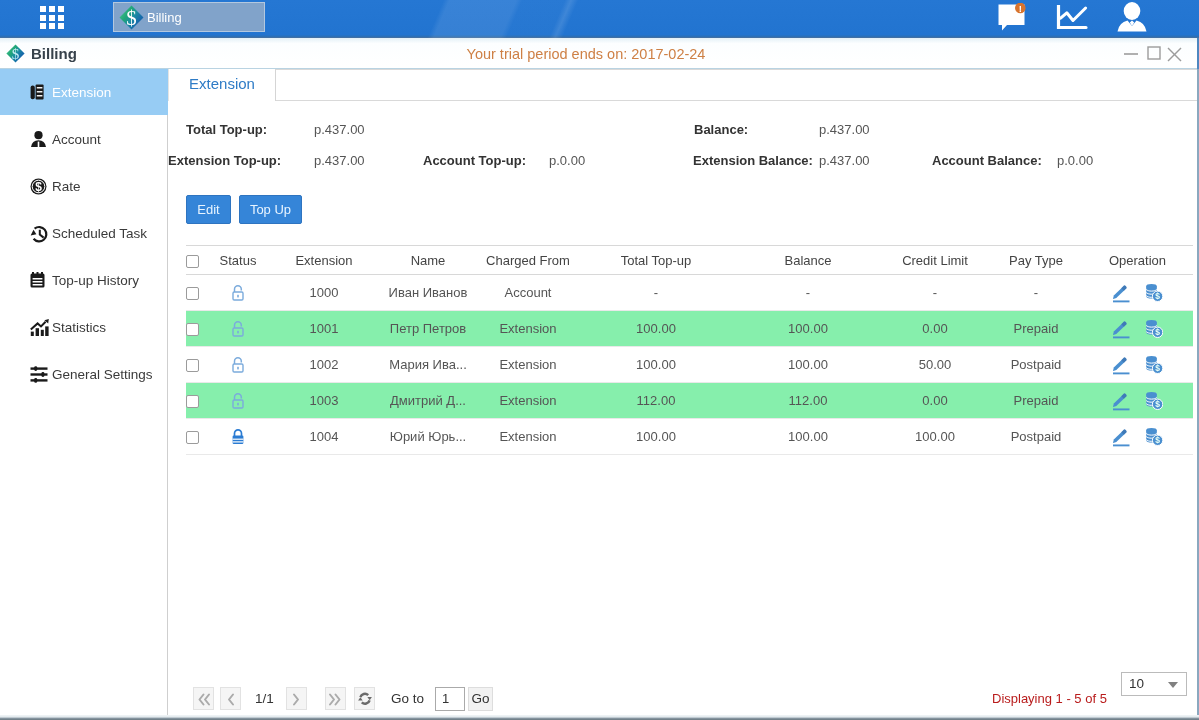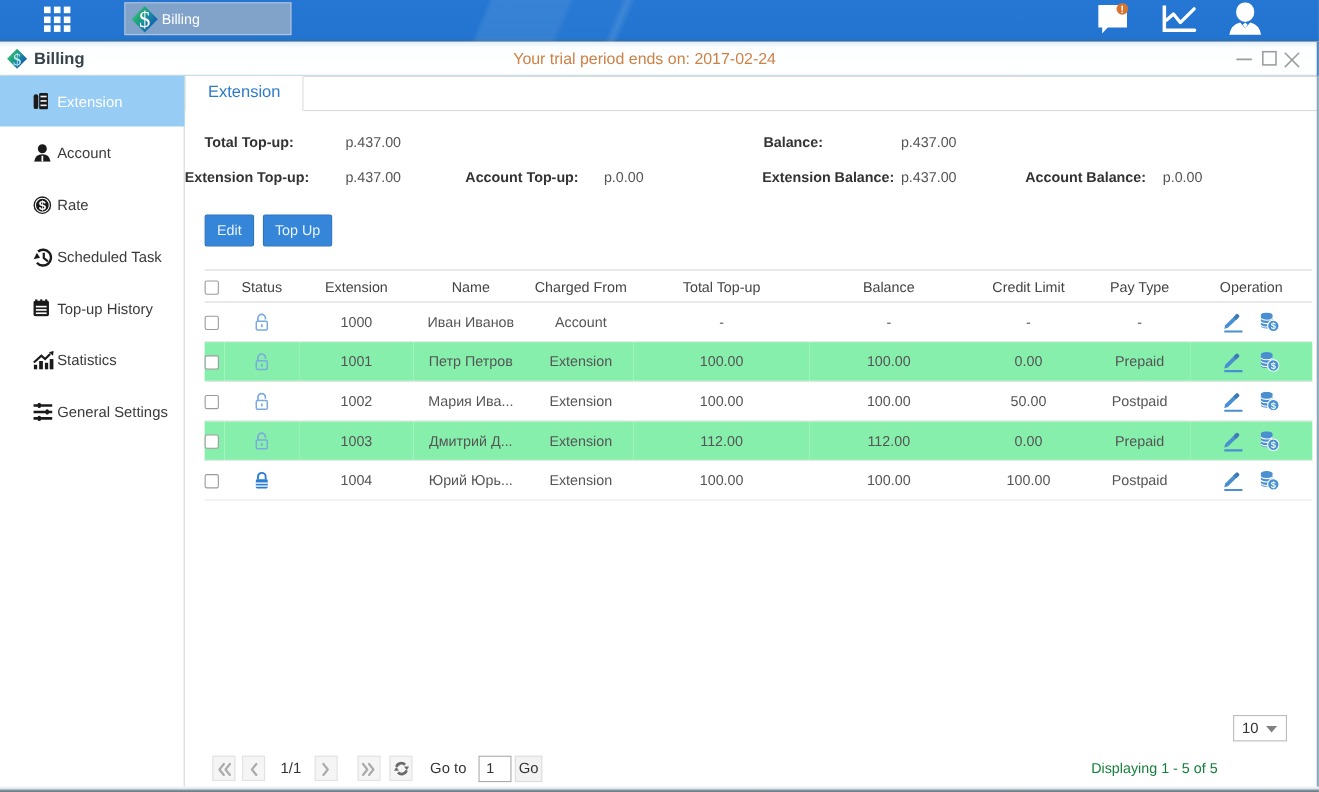--- a/index.html
+++ b/index.html
@@ -35,22 +35,22 @@
 .btn { position:absolute; top:126px; height:29px; background:#3585d8; border:1px solid #2e74c0; border-radius:2px; color:#e8f4ff; font-size:13px; text-align:center; line-height:27px; }
 table { border-collapse:collapse; width:1007px; table-layout:fixed; position:absolute; left:18px; top:176px; }
 thead td { height:29px; border-top:1px solid #d8d8d8; border-bottom:1px solid #d8d8d8; color:#444; font-size:13px; text-align:center; padding:0; }
 tbody td { height:36px; border-bottom:1px solid #e9e9e9; color:#555; font-size:13px; text-align:center; padding:0; }
 tr.alt { background:#86efac; }
 .cbx { width:13px; height:13px; background:#fff; border:1px solid #9b9b9b; border-radius:2px; display:inline-block; vertical-align:middle; }
 .pbtn { position:absolute; top:618px; width:21px; height:23px; background:#f5f5f5; border:1px solid #e2e2e2; }
 .ptext { position:absolute; color:#333; font-size:13.5px; }
 .pinput { position:absolute; top:618px; width:30px; height:24px; border:1px solid #aaa; background:#fff; font-size:13px; line-height:22px; padding-left:6px; }
 .pgo { position:absolute; top:618px; width:25px; height:24px; background:#f2f2f2; border:1px solid #ddd; color:#333; text-align:center; line-height:22px; font-size:13.5px; }
-.disp { position:absolute; left:824px; top:622px; color:#15803d; font-size:13px; }
-.psel { position:absolute; left:953px; top:581px; width:49px; height:24px; border:1px solid #bbb; background:#fff; }
+.disp { position:absolute; left:824px; top:622px; color:#b91c1c; font-size:13px; }
+.psel { position:absolute; left:953px; top:603px; width:66px; height:24px; border:1px solid #bbb; background:#fff; }
 .psel span { position:absolute; left:7px; top:3px; font-size:13.5px; color:#333; }
 .tri { position:absolute; right:8px; top:9px; width:0; height:0; border-left:5.5px solid transparent; border-right:5.5px solid transparent; border-top:6px solid #808080; }
 .bottomstrip { position:absolute; left:0; top:715px; width:1199px; height:5px; background:linear-gradient(180deg,#f2f6f8 0%, #e0e8ec 40%, #8695a0 68%, #67767f 100%); }
 </style>
 </head>
 <body>
 
 <div class="topbar">
 <div class="streak"></div>
 <div class="appgrid">

